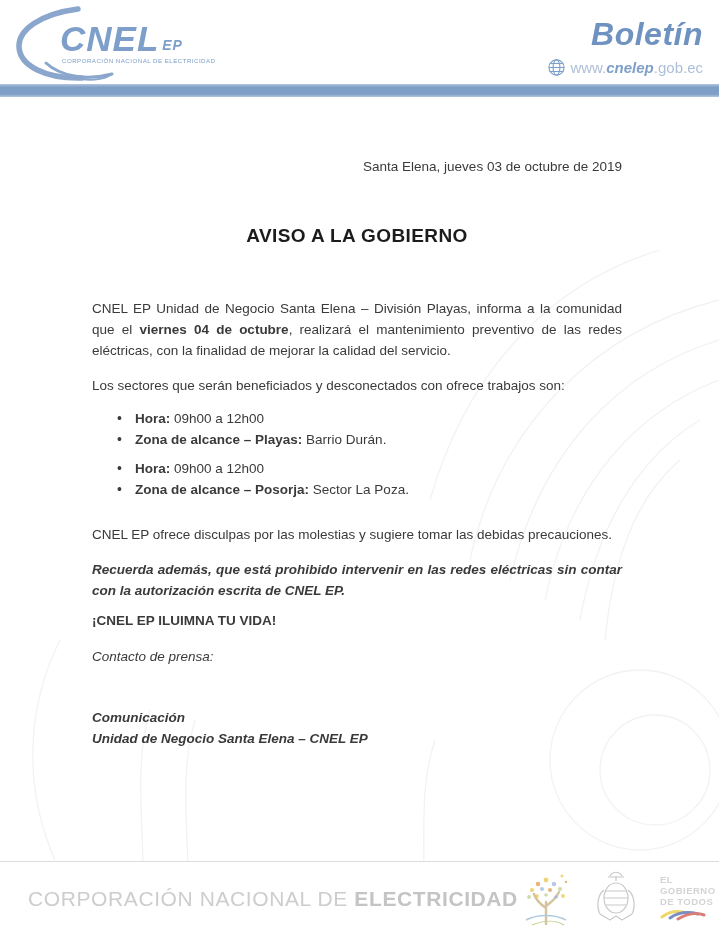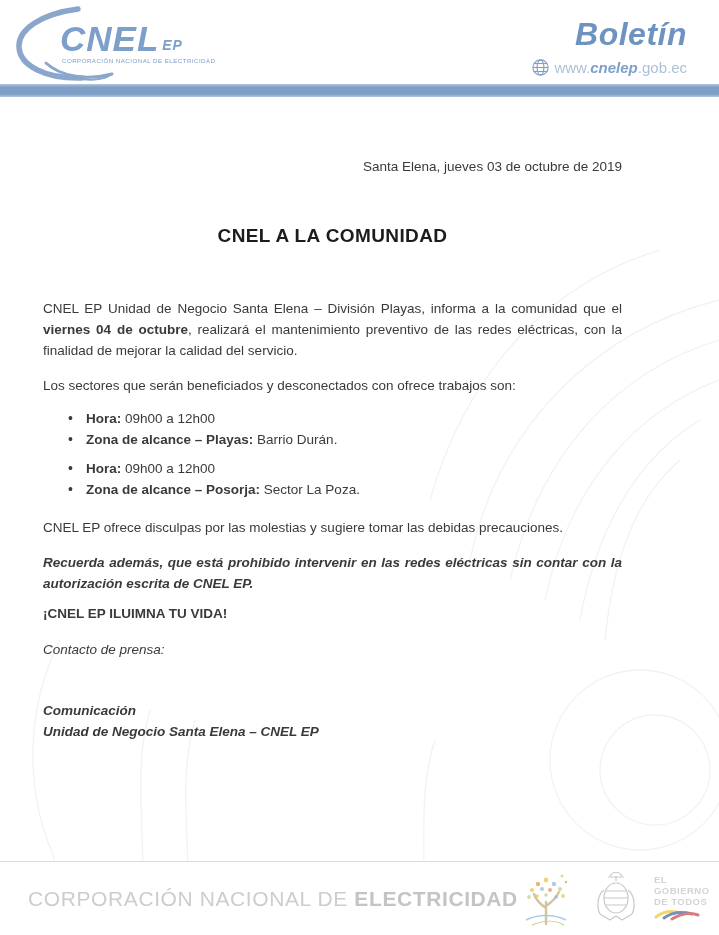--- a/index.html
+++ b/index.html
@@ -25,21 +25,21 @@
   }
 
   
   .header {
     position: relative;
     z-index: 1;
     height: 84px;
     display: flex;
     justify-content: space-between;
     align-items: flex-start;
-    padding: 6px 32px 0 12px;
+    padding: 6px 16px 0 12px;
   }
   .brand-right { text-align: right; padding-top: 12px; }
   .bulletin-title {
     font-size: 32px;
     font-weight: bold;
     font-style: italic;
     color: #6f93c1;
     letter-spacing: 0.5px;
     line-height: 1;
   }
@@ -58,21 +58,21 @@
     position: relative;
     z-index: 1;
     height: 13px;
     background: linear-gradient(#b3c6de, #7f9fc6 25%, #7f9fc6 78%, #b3c6de);
   }
 
   
   .content {
     position: relative;
     z-index: 1;
-    padding: 0 97px 0 43px;
+    padding: 0 97px 0 92px;
     font-size: 13.5px;
     line-height: 21px;
     color: #3a3a3a;
   }
   .dateline { margin-top: 59px; text-align: right; }
   .doc-title {
     margin-top: 47px;
     text-align: center;
     font-size: 19px;
     font-weight: bold;
@@ -89,21 +89,21 @@
   ul.notice-list li { position: relative; padding-left: 18px; line-height: 21px; }
   ul.notice-list li::before {
     content: "\2022";
     position: absolute;
     left: 0;
     top: 0;
     font-size: 14px;
   }
   .b { font-weight: bold; }
 
-  .p3 { margin-top: 17px; }
+  .p3 { margin-top: 24px; }
   .warning {
     margin-top: 14px;
     font-weight: bold;
     font-style: italic;
     text-align: justify;
   }
   .slogan { margin-top: 9px; font-weight: bold; }
   .press-contact { margin-top: 15px; font-style: italic; }
 
   .signature { margin-top: 40px; font-style: italic; line-height: 21px; }
@@ -123,21 +123,21 @@
     background: #ffffff;
   }
   .footer-company {
     font-size: 21px;
     letter-spacing: 0.6px;
     color: #cdcdcd;
     white-space: nowrap;
   }
   .footer-company .comp-bold { font-weight: bold; color: #c4c4c4; }
   .footer-logos { display: flex; align-items: center; gap: 16px; }
-  .gov-block { display: flex; align-items: center; gap: 12px; }
+  .gov-block { display: flex; align-items: center; gap: 18px; }
   .gov-text {
     font-size: 9.5px;
     line-height: 11px;
     color: #d4d4d4;
     font-weight: bold;
     letter-spacing: 0.5px;
   }
 </style>
 </head>
 <body>
@@ -192,21 +192,21 @@
       </div>
     </div>
   </div>
 
   <div class="blue-bar"></div>
 
   <div class="content">
 
     <div class="dateline">Santa Elena, jueves 03 de octubre de 2019</div>
 
-    <div class="doc-title">CNEL A LA COMUNIDAD</div>
+    <div class="doc-title">AVISO A LA GOBIERNO</div>
 
     <p class="p1 para-justify"><span>CNEL EP Unidad de Negocio Santa Elena – División Playas, informa a la comunidad que el </span><span class="b">viernes 04 de octubre</span><span>, realizará el mantenimiento preventivo de las redes eléctricas, con la finalidad de mejorar la calidad del servicio.</span></p>
 
     <p class="p2">Los sectores que serán beneficiados y desconectados con ofrece trabajos son:</p>
 
     <ul class="notice-list">
       <li><span class="b">Hora:</span><span> 09h00 a 12h00</span></li>
       <li><span class="b">Zona de alcance – Playas:</span><span> Barrio Durán.</span></li>
     </ul>
 

